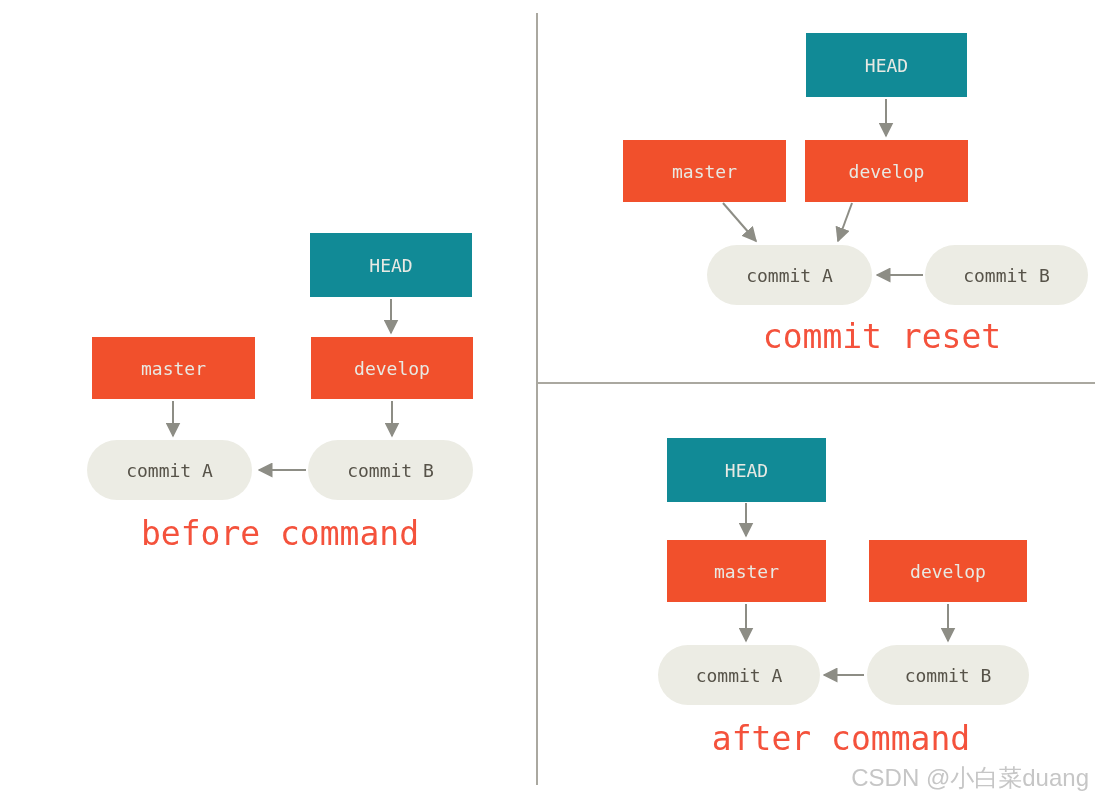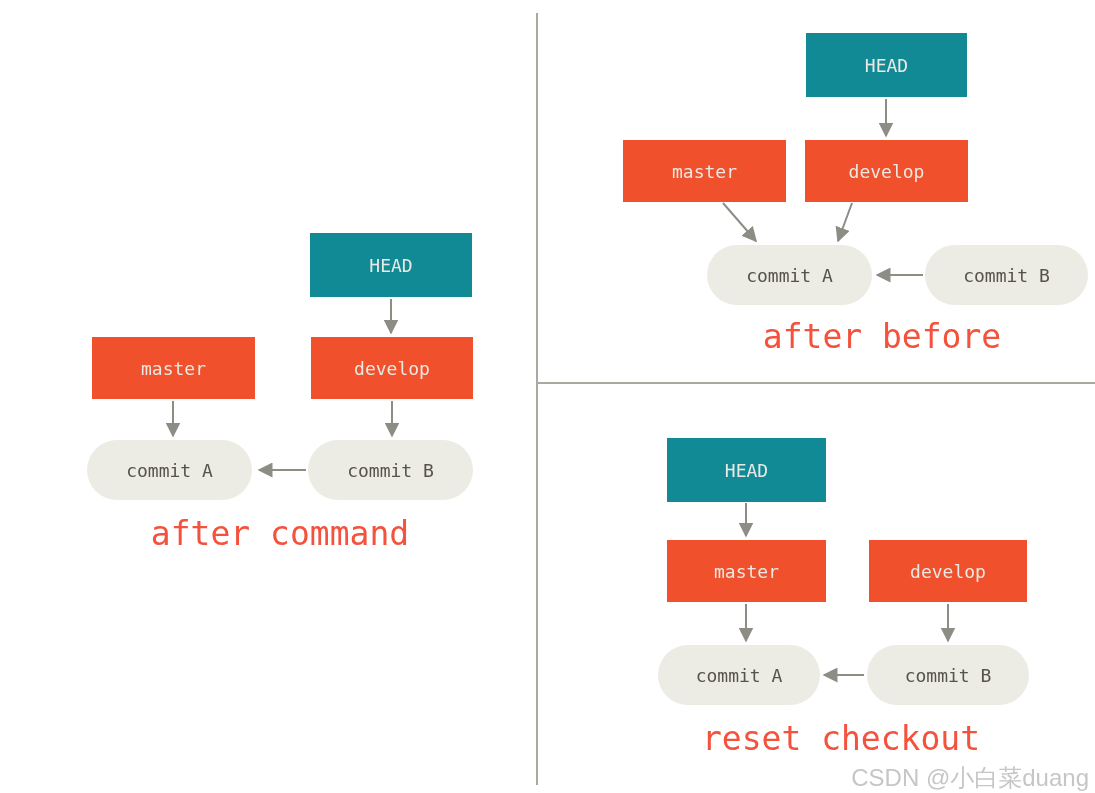--- a/index.html
+++ b/index.html
@@ -96,55 +96,55 @@
       </div>
     <div class="node branch" style="left:311px;top:337px;width:162px;height:62px;">
         <span>develop</span>
       </div>
     <div class="node commit" style="left:87px;top:440px;width:165px;height:60px;">
         <span>commit A</span>
       </div>
     <div class="node commit" style="left:308px;top:440px;width:165px;height:60px;">
         <span>commit B</span>
       </div>
-    <div class="caption" style="left:80px;top:514px;">after command</div>
+    <div class="caption" style="left:80px;top:514px;">before command</div>
   </div>
 
   <div>
     <div class="node head" style="left:806px;top:33px;width:161px;height:64px;">
         <span>HEAD</span>
       </div>
     <div class="node branch" style="left:623px;top:140px;width:163px;height:62px;">
         <span>master</span>
       </div>
     <div class="node branch" style="left:805px;top:140px;width:163px;height:62px;">
         <span>develop</span>
       </div>
     <div class="node commit" style="left:707px;top:245px;width:165px;height:60px;">
         <span>commit A</span>
       </div>
     <div class="node commit" style="left:925px;top:245px;width:163px;height:60px;">
         <span>commit B</span>
       </div>
-    <div class="caption" style="left:682px;top:317px;">after before</div>
+    <div class="caption" style="left:682px;top:317px;">commit reset</div>
   </div>
 
   <div>
     <div class="node head" style="left:667px;top:438px;width:159px;height:64px;">
         <span>HEAD</span>
       </div>
     <div class="node branch" style="left:667px;top:540px;width:159px;height:62px;">
         <span>master</span>
       </div>
     <div class="node branch" style="left:869px;top:540px;width:158px;height:62px;">
         <span>develop</span>
       </div>
     <div class="node commit" style="left:658px;top:645px;width:162px;height:60px;">
         <span>commit A</span>
       </div>
     <div class="node commit" style="left:867px;top:645px;width:162px;height:60px;">
         <span>commit B</span>
       </div>
-    <div class="caption" style="left:641px;top:719px;">reset checkout</div>
+    <div class="caption" style="left:641px;top:719px;">after command</div>
   </div>
 
   <div class="watermark">CSDN @小白菜duang</div>
 </div>
 
 </body></html>

